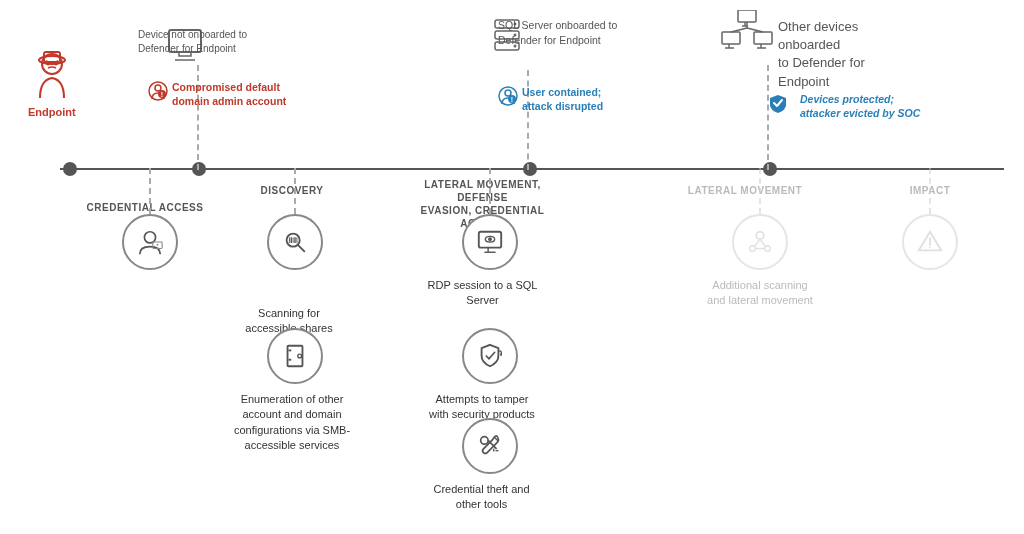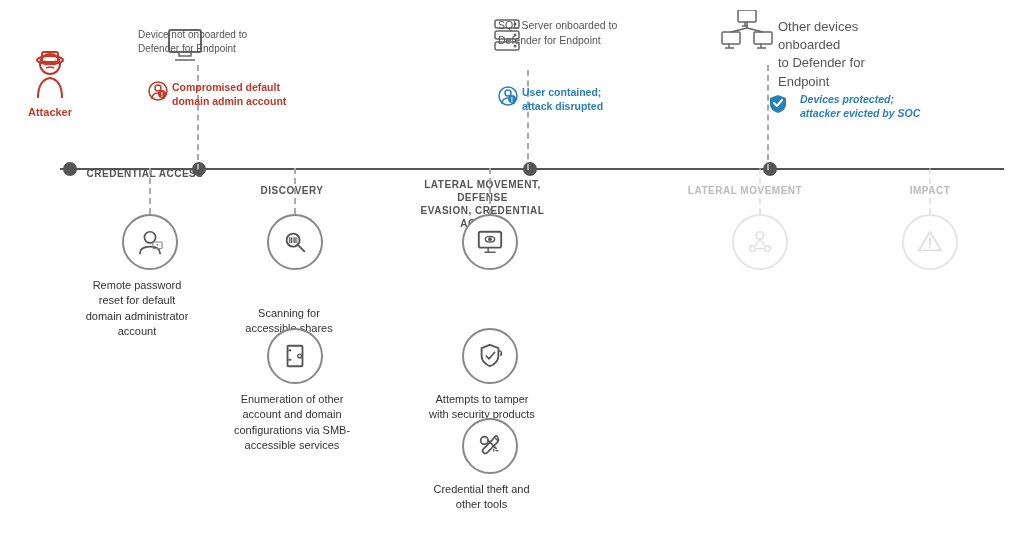--- a/index.html
+++ b/index.html
@@ -122,21 +122,21 @@
       <circle cx="18" cy="14" r="1.5" fill="#c0392b"></circle>
       <circle cx="26" cy="14" r="1.5" fill="#c0392b"></circle>
 
       <line x1="16" y1="11" x2="20" y2="12.5" stroke="#c0392b" stroke-width="1.5"></line>
       <line x1="28" y1="11" x2="24" y2="12.5" stroke="#c0392b" stroke-width="1.5"></line>
 
       <path d="M18 18 Q22 16 26 18" fill="none" stroke="#c0392b" stroke-width="1.5"></path>
 
       <path d="M10 48 Q10 30 22 28 Q34 30 34 48" fill="none" stroke="#c0392b" stroke-width="2"></path>
     </svg>
-    <div style="font-size:11px;color:#c0392b;font-weight:600;margin-top:2px;">Attacker</div>
+    <div style="font-size:11px;color:#c0392b;font-weight:600;margin-top:2px;">Endpoint</div>
   </div>
 
   <svg style="position:absolute;left:165px;top:28px;" width="40" height="35" viewBox="0 0 40 35">
     <rect x="4" y="2" width="32" height="22" rx="2" fill="none" stroke="#666" stroke-width="2"></rect>
     <rect x="14" y="24" width="12" height="4" fill="none" stroke="#666" stroke-width="1.5"></rect>
     <line x1="10" y1="32" x2="30" y2="32" stroke="#666" stroke-width="1.5"></line>
   </svg>
   <div style="position:absolute;left:138px;top:28px;width:120px;font-size:10px;color:#555;line-height:1.4;">
     Device not onboarded to<br>Defender for Endpoint
   </div>
@@ -204,35 +204,34 @@
   <div style="position:absolute;left:767px;top:65px;height:105px;border-left:2px dashed #aaa;"></div>
 
   <div style="position:absolute;left:768px;top:92px;display:flex;align-items:flex-start;gap:12px;font-style:italic;">
     <svg width="20" height="20" viewBox="0 0 20 20" style="flex-shrink:0;margin-top:1px;">
       <path d="M10 2 L18 5 L18 12 Q18 17 10 20 Q2 17 2 12 L2 5 Z" fill="#2980b9"></path>
       <polyline points="6,10 9,13 14,7" fill="none" stroke="white" stroke-width="2" stroke-linecap="round" stroke-linejoin="round"></polyline>
     </svg>
     <div style="font-size:10.5px;font-weight:700;color:#2980b9;line-height:1.35;">Devices protected;<br>attacker evicted by SOC</div>
   </div>
 
-  <div class="phase-label" style="left:80px;top:168px;width:130px;">CREDENTIAL ACCESS</div>
+  <div class="phase-label" style="left:80px;top:202px;width:130px;">CREDENTIAL ACCESS</div>
   <div class="phase-label" style="left:242px;top:185px;width:100px;">DISCOVERY</div>
   <div class="phase-label" style="left:400px;top:178px;width:165px;line-height:1.3;">LATERAL MOVEMENT, DEFENSE<br>EVASION, CREDENTIAL ACCESS</div>
   <div class="phase-label grayed" style="left:675px;top:185px;width:140px;">LATERAL MOVEMENT</div>
   <div class="phase-label grayed" style="left:890px;top:185px;width:80px;">IMPACT</div>
 
   <div class="icon-circle" style="left:122px;top:214px;">
     <svg width="30" height="30" viewBox="0 0 30 30">
       <circle cx="15" cy="10" r="6" fill="none" stroke="#555" stroke-width="1.8"></circle>
       <path d="M4 28 Q4 20 15 20 Q26 20 26 28" fill="none" stroke="#555" stroke-width="1.8"></path>
       <rect x="18" y="15" width="10" height="7" rx="1" fill="none" stroke="#888" stroke-width="1.2"></rect>
       <circle cx="23" cy="18" r="1" fill="#888"></circle>
     </svg>
   </div>
-  <div class="action-label" style="left:82px;top:278px;width:110px;">Remote password<br>reset for default<br>domain administrator<br>account</div>
 
   <div style="position:absolute;left:149px;top:168px;height:46px;border-left:2px dashed #aaa;"></div>
 
   <div class="icon-circle" style="left:267px;top:214px;">
     <svg width="30" height="30" viewBox="0 0 30 30">
       <circle cx="13" cy="13" r="7" fill="none" stroke="#555" stroke-width="2"></circle>
       <line x1="18" y1="18" x2="25" y2="25" stroke="#555" stroke-width="2" stroke-linecap="round"></line>
 
       <line x1="9" y1="10" x2="9" y2="16" stroke="#555" stroke-width="1"></line>
       <line x1="11" y1="10" x2="11" y2="16" stroke="#555" stroke-width="1.5"></line>
@@ -261,20 +260,21 @@
   <div class="icon-circle" style="left:462px;top:214px;">
     <svg width="30" height="30" viewBox="0 0 30 30">
       <rect x="3" y="4" width="24" height="17" rx="2" fill="none" stroke="#555" stroke-width="2"></rect>
       <line x1="13" y1="21" x2="13" y2="26" stroke="#555" stroke-width="1.5"></line>
       <line x1="9" y1="26" x2="21" y2="26" stroke="#555" stroke-width="1.5"></line>
 
       <ellipse cx="15" cy="12" rx="5" ry="3" fill="none" stroke="#555" stroke-width="1.5"></ellipse>
       <circle cx="15" cy="12" r="2" fill="#555"></circle>
     </svg>
   </div>
+  <div class="action-label" style="left:425px;top:278px;width:115px;">RDP session to a SQL<br>Server</div>
 
   <div style="position:absolute;left:489px;top:168px;height:46px;border-left:2px dashed #aaa;"></div>
 
   <div class="icon-circle" style="left:462px;top:328px;">
     <svg width="30" height="30" viewBox="0 0 30 30">
       <path d="M15 3 L24 6.5 L24 15 Q24 22 15 26 Q6 22 6 15 L6 6.5 Z" fill="none" stroke="#555" stroke-width="2"></path>
 
       <path d="M24 10 Q28 8 27 14" fill="none" stroke="#555" stroke-width="1.5"></path>
       <polyline points="26,14 27,14 27,12" fill="none" stroke="#555" stroke-width="1.5"></polyline>
 
@@ -301,20 +301,21 @@
     <svg width="30" height="30" viewBox="0 0 30 30" style="opacity:0.5;">
 
       <circle cx="15" cy="8" r="4" fill="none" stroke="#888" stroke-width="1.8"></circle>
       <circle cx="7" cy="22" r="3" fill="none" stroke="#888" stroke-width="1.5"></circle>
       <circle cx="23" cy="22" r="3" fill="none" stroke="#888" stroke-width="1.5"></circle>
       <line x1="15" y1="12" x2="9" y2="20" stroke="#888" stroke-width="1.5"></line>
       <line x1="15" y1="12" x2="21" y2="20" stroke="#888" stroke-width="1.5"></line>
       <line x1="10" y1="22" x2="20" y2="22" stroke="#888" stroke-width="1.5"></line>
     </svg>
   </div>
+  <div class="action-label grayed" style="left:700px;top:278px;width:120px;">Additional scanning<br>and lateral movement</div>
 
   <div style="position:absolute;left:759px;top:168px;height:46px;border-left:2px dashed #ccc;opacity:0.5;"></div>
 
   <div class="icon-circle grayed" style="left:902px;top:214px;">
     <svg width="30" height="30" viewBox="0 0 30 30" style="opacity:0.5;">
 
       <path d="M15 4 L27 24 L3 24 Z" fill="none" stroke="#888" stroke-width="2"></path>
       <line x1="15" y1="11" x2="15" y2="18" stroke="#888" stroke-width="2" stroke-linecap="round"></line>
       <circle cx="15" cy="21" r="1" fill="#888"></circle>
     </svg>

